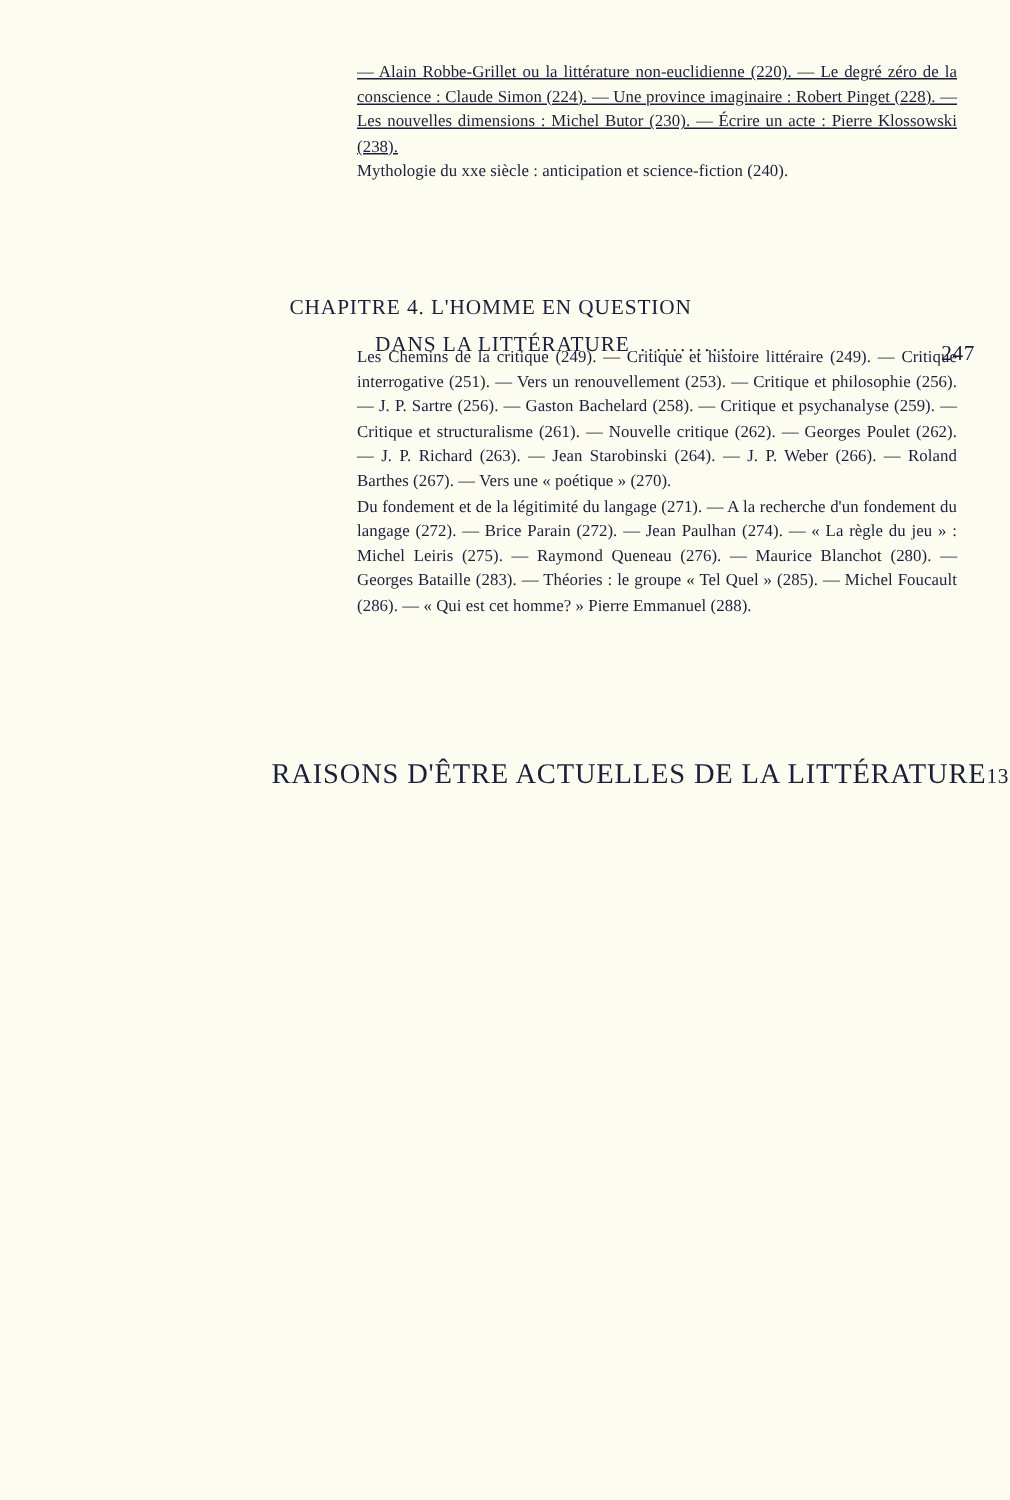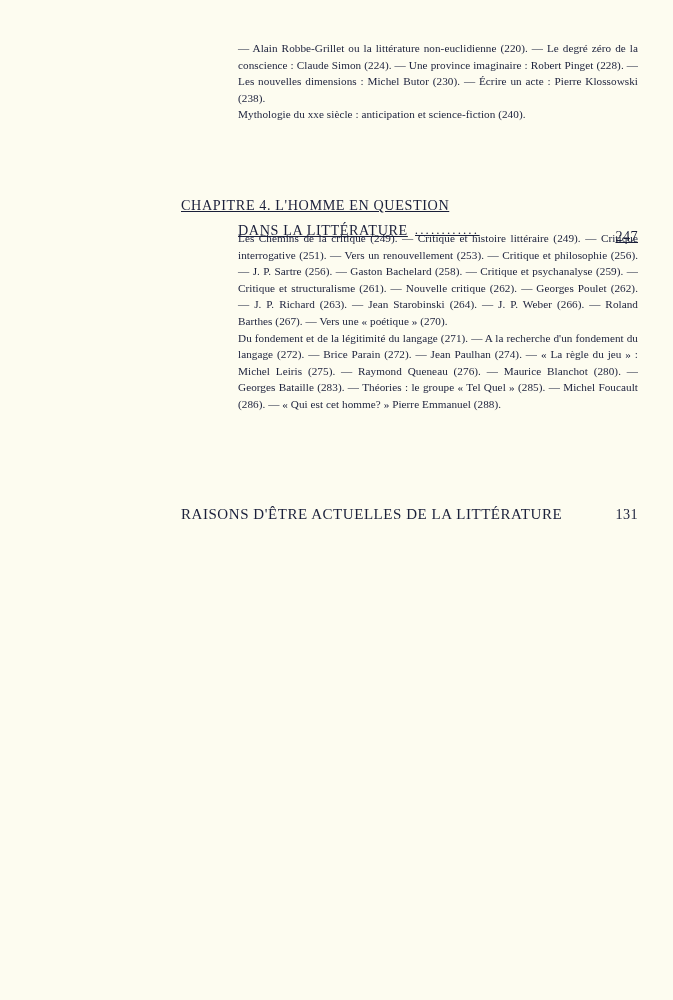--- a/index.html
+++ b/index.html
@@ -30,32 +30,32 @@
   }
   .para {
     font-size: 11.2px;
     line-height: 16.6px;
     text-align: justify;
     text-indent: 0;
     letter-spacing: 0.05px;
   }
   .para.indent-dash {
     text-indent: 0;
+    text-decoration: underline;
   }
   .para + .para {
     margin-top: 0;
   }
 
   
   .chapter-head {
     position: absolute;
-    left: 181px;
+    left: 193px;
     top: 196px;
     width: 457px;
-    text-decoration: underline;
   }
   .chapter-line {
     font-size: 14.2px;
     letter-spacing: 0.6px;
     white-space: nowrap;
     line-height: 19px;
   }
   .chapter-line-1 {
     text-align: left;
   }
@@ -100,21 +100,21 @@
     position: absolute;
     left: 181px;
     top: 506px;
     width: 457px;
     display: flex;
     align-items: baseline;
     justify-content: space-between;
     white-space: nowrap;
   }
   .bottom-title {
-    font-size: 15px;
+    font-size: 19px;
     letter-spacing: 0.55px;
   }
   .bottom-page {
     font-size: 14.2px;
     letter-spacing: 0.4px;
   }
 </style>
 </head>
 <body>
 

